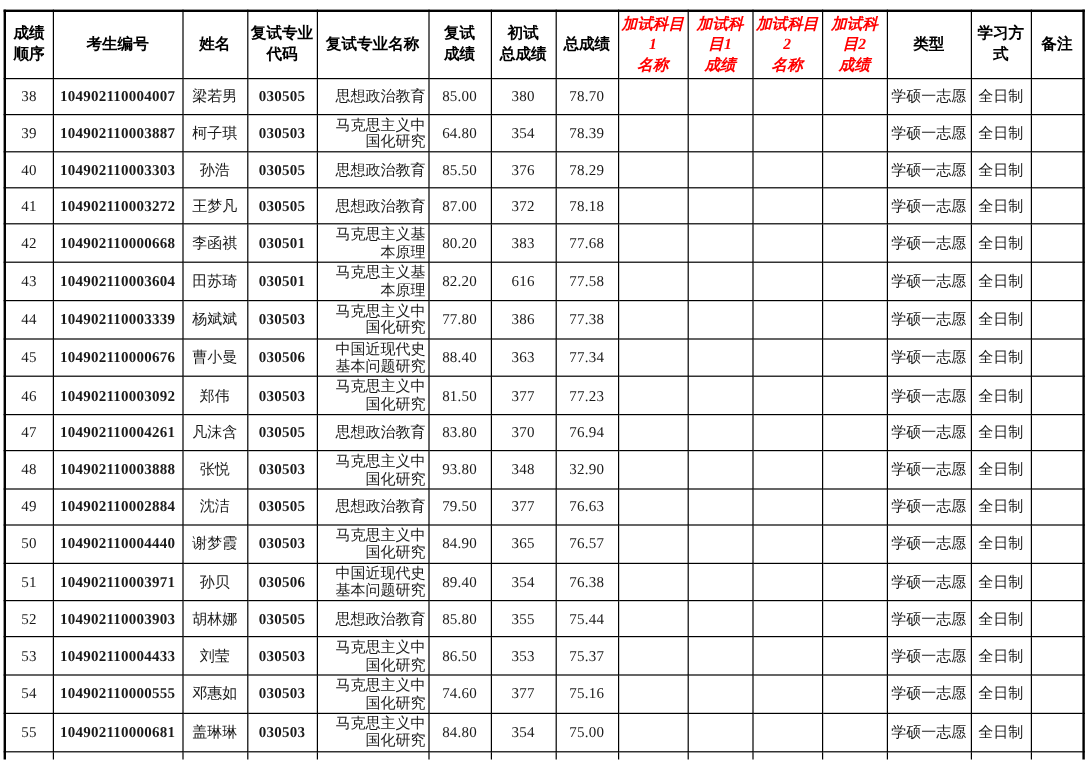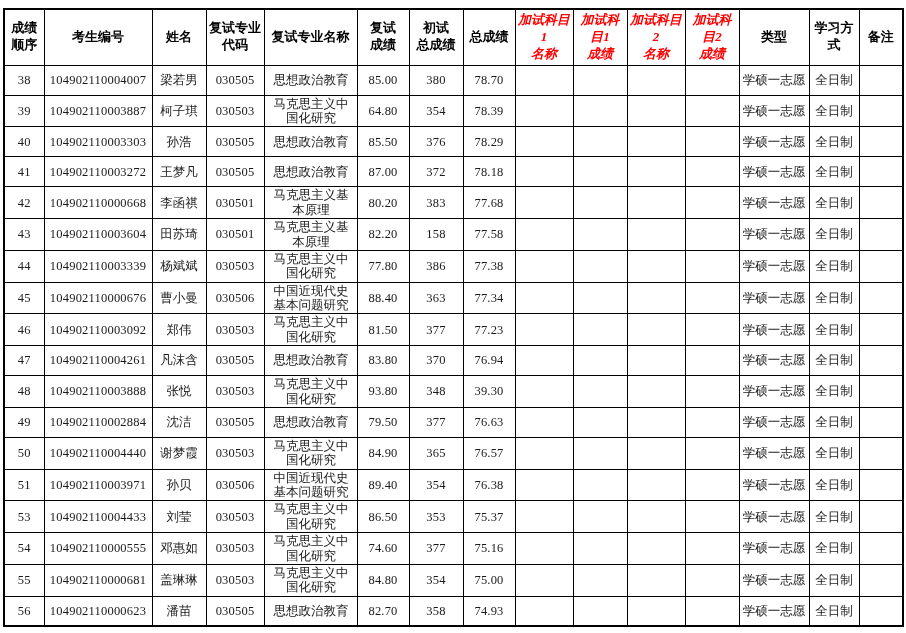--- a/index.html
+++ b/index.html
@@ -52,23 +52,24 @@
     font-family:"Liberation Serif","DejaVu Serif",serif;
     font-size:13.5px;
     color:var(--num);
     letter-spacing:0.2px;
   }
   td.c-candidate_no,td.c-major_code{
     font-family:"Liberation Serif","DejaVu Serif",serif;
     font-size:13px;
     color:#222222;
     letter-spacing:0.2px;
+    font-weight:bold;
   }
   td.c-major_name{
-    text-align:center;
+    text-align:right;
     padding-left:3px;
     font-size:12.5px;
   }
   td.c-type,td.c-study_mode,td.c-name{
     font-size:12.5px;
   }
 </style>
 </head>
 <body>
 
@@ -204,21 +205,21 @@
           <td class="c-study_mode">全日制</td>
           <td class="c-note"></td>
         </tr>
         <tr>
           <td class="c-order">43</td>
           <td class="c-candidate_no">104902110003604</td>
           <td class="c-name">田苏琦</td>
           <td class="c-major_code">030501</td>
           <td class="c-major_name">马克思主义基本原理</td>
           <td class="c-retest_score">82.20</td>
-          <td class="c-initial_total">158</td>
+          <td class="c-initial_total">616</td>
           <td class="c-total_score">77.58</td>
           <td class="c-add1_name"></td>
           <td class="c-add1_score"></td>
           <td class="c-add2_name"></td>
           <td class="c-add2_score"></td>
           <td class="c-type">学硕一志愿</td>
           <td class="c-study_mode">全日制</td>
           <td class="c-note"></td>
         </tr>
         <tr>
@@ -290,21 +291,21 @@
           <td class="c-note"></td>
         </tr>
         <tr>
           <td class="c-order">48</td>
           <td class="c-candidate_no">104902110003888</td>
           <td class="c-name">张悦</td>
           <td class="c-major_code">030503</td>
           <td class="c-major_name">马克思主义中国化研究</td>
           <td class="c-retest_score">93.80</td>
           <td class="c-initial_total">348</td>
-          <td class="c-total_score">39.30</td>
+          <td class="c-total_score">32.90</td>
           <td class="c-add1_name"></td>
           <td class="c-add1_score"></td>
           <td class="c-add2_name"></td>
           <td class="c-add2_score"></td>
           <td class="c-type">学硕一志愿</td>
           <td class="c-study_mode">全日制</td>
           <td class="c-note"></td>
         </tr>
         <tr>
           <td class="c-order">49</td>
@@ -351,20 +352,37 @@
           <td class="c-total_score">76.38</td>
           <td class="c-add1_name"></td>
           <td class="c-add1_score"></td>
           <td class="c-add2_name"></td>
           <td class="c-add2_score"></td>
           <td class="c-type">学硕一志愿</td>
           <td class="c-study_mode">全日制</td>
           <td class="c-note"></td>
         </tr>
         <tr>
+          <td class="c-order">52</td>
+          <td class="c-candidate_no">104902110003903</td>
+          <td class="c-name">胡林娜</td>
+          <td class="c-major_code">030505</td>
+          <td class="c-major_name">思想政治教育</td>
+          <td class="c-retest_score">85.80</td>
+          <td class="c-initial_total">355</td>
+          <td class="c-total_score">75.44</td>
+          <td class="c-add1_name"></td>
+          <td class="c-add1_score"></td>
+          <td class="c-add2_name"></td>
+          <td class="c-add2_score"></td>
+          <td class="c-type">学硕一志愿</td>
+          <td class="c-study_mode">全日制</td>
+          <td class="c-note"></td>
+        </tr>
+        <tr>
           <td class="c-order">53</td>
           <td class="c-candidate_no">104902110004433</td>
           <td class="c-name">刘莹</td>
           <td class="c-major_code">030503</td>
           <td class="c-major_name">马克思主义中国化研究</td>
           <td class="c-retest_score">86.50</td>
           <td class="c-initial_total">353</td>
           <td class="c-total_score">75.37</td>
           <td class="c-add1_name"></td>
           <td class="c-add1_score"></td>

